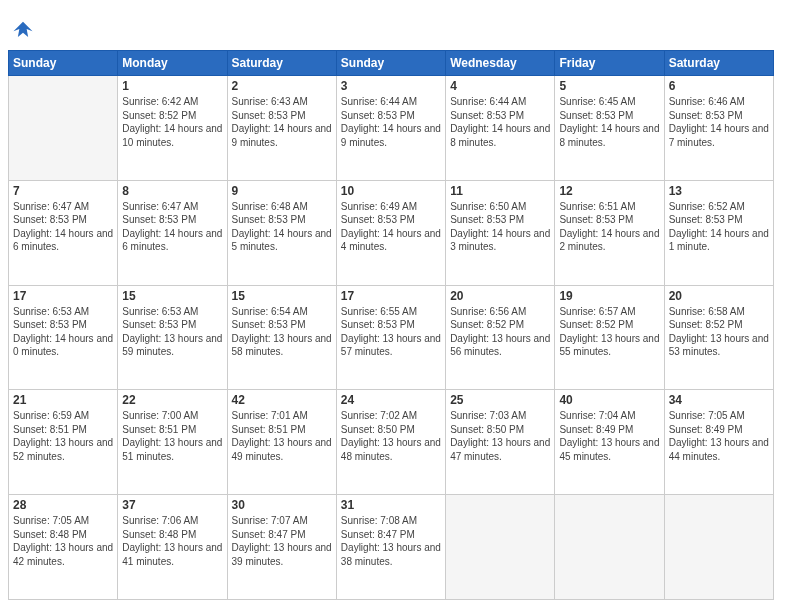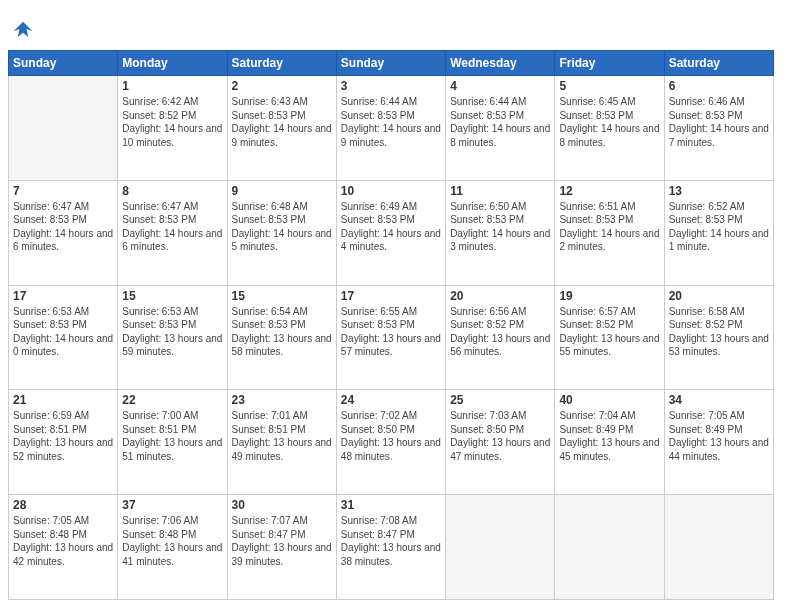--- a/index.html
+++ b/index.html
@@ -229,21 +229,21 @@
         <tr>
           <td>
             <span class="day-number">21</span>
             <div class="day-info">Sunrise: 6:59 AM<br>Sunset: 8:51 PM<br>Daylight: 13 hours and 52 minutes.</div>
           </td>
           <td>
             <span class="day-number">22</span>
             <div class="day-info">Sunrise: 7:00 AM<br>Sunset: 8:51 PM<br>Daylight: 13 hours and 51 minutes.</div>
           </td>
           <td>
-            <span class="day-number">23</span>
+            <span class="day-number">42</span>
             <div class="day-info">Sunrise: 7:01 AM<br>Sunset: 8:51 PM<br>Daylight: 13 hours and 49 minutes.</div>
           </td>
           <td>
             <span class="day-number">24</span>
             <div class="day-info">Sunrise: 7:02 AM<br>Sunset: 8:50 PM<br>Daylight: 13 hours and 48 minutes.</div>
           </td>
           <td>
             <span class="day-number">25</span>
             <div class="day-info">Sunrise: 7:03 AM<br>Sunset: 8:50 PM<br>Daylight: 13 hours and 47 minutes.</div>
           </td>

